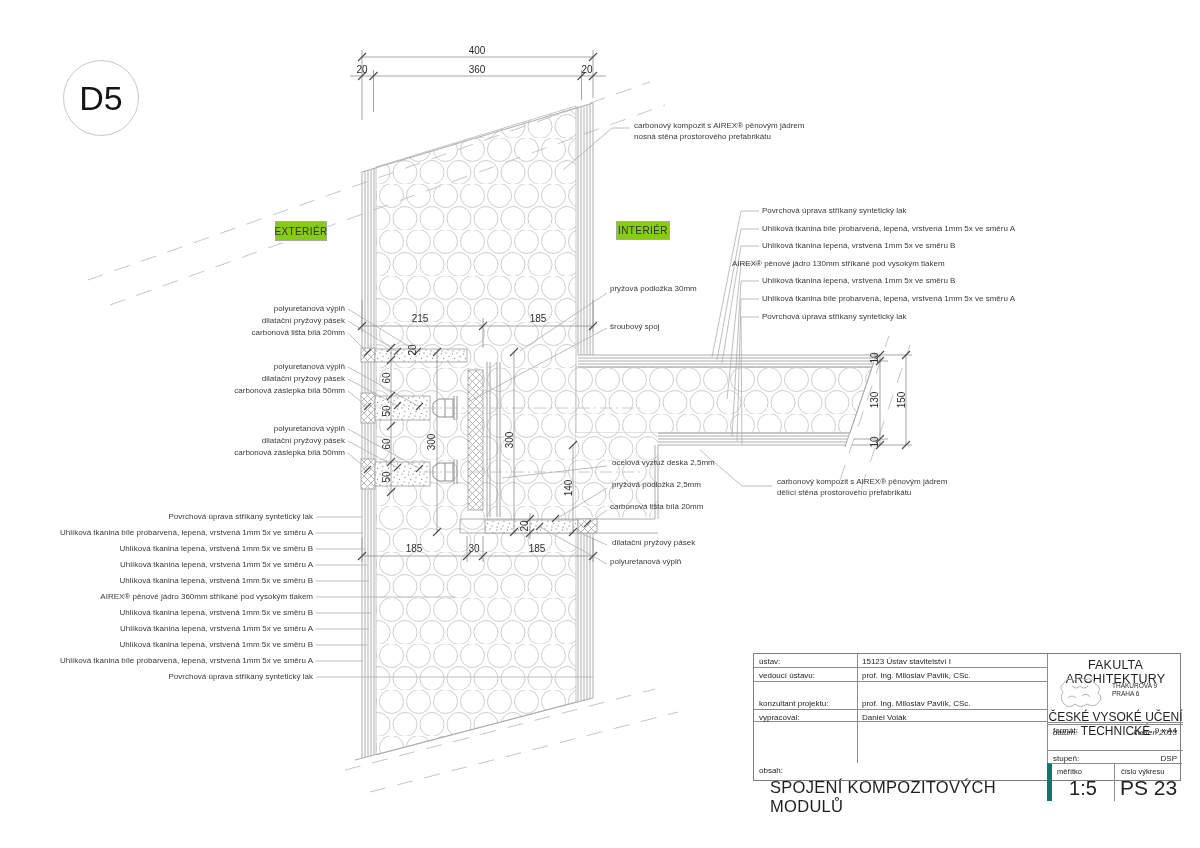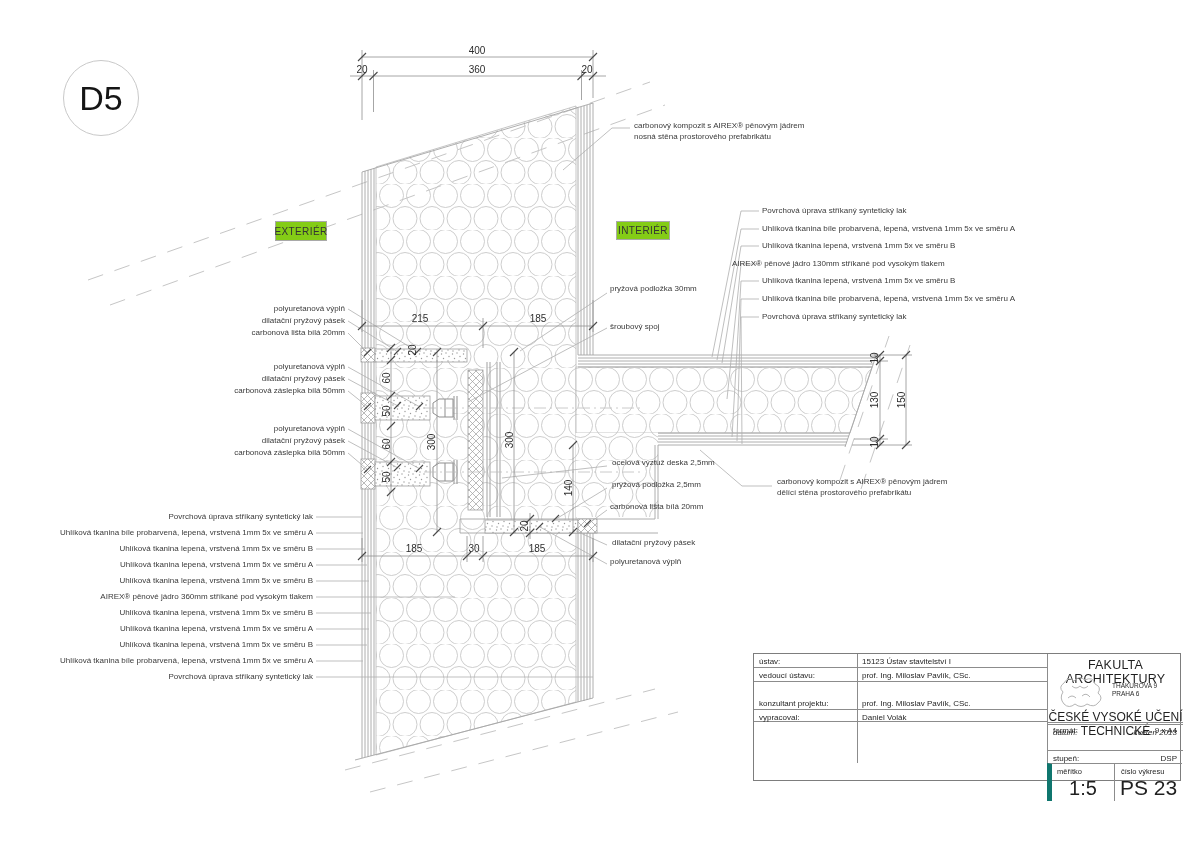--- a/index.html
+++ b/index.html
@@ -312,20 +312,24 @@
       <span class="v">prof. Ing. Miloslav Pavlík, CSc.</span>
     </div>
     <div class="tbrow" style="top:56px;height:12px;">
       <span class="k">vypracoval:</span>
       <span class="v">Daniel Volák</span>
     </div>
 
 
     <div class="vline"></div>
 
+    <div class="obsah">
+      <span class="k">obsah:</span>
+      <span class="big">SPOJENÍ KOMPOZITOVÝCH MODULŮ</span>
+    </div>
 
     <div class="rcol">
       <div class="faculty">FAKULTA ARCHITEKTURY</div>
       <svg width="52" height="36" style="position:absolute;left:6px;top:20px;" viewBox="0 0 52 36">
         <path d="M10,30 Q5,24 9,18 Q4,13 10,9 Q14,2 20,7 Q25,1 31,6 Q39,2 41,10 Q48,13 44,19 Q50,24 44,29 Q40,34 33,30 Q27,35 21,30 Q15,35 10,30 Z M14,24 Q18,20 22,24 M28,22 Q32,18 36,23 M18,12 Q22,16 26,12 Q30,16 34,12" fill="none" stroke="#b5b5b5" stroke-width="1"></path>
       </svg>
       <div class="addr">
         <div>THÁKUROVA 9</div>
         <div>PRAHA 6</div>
       </div>

